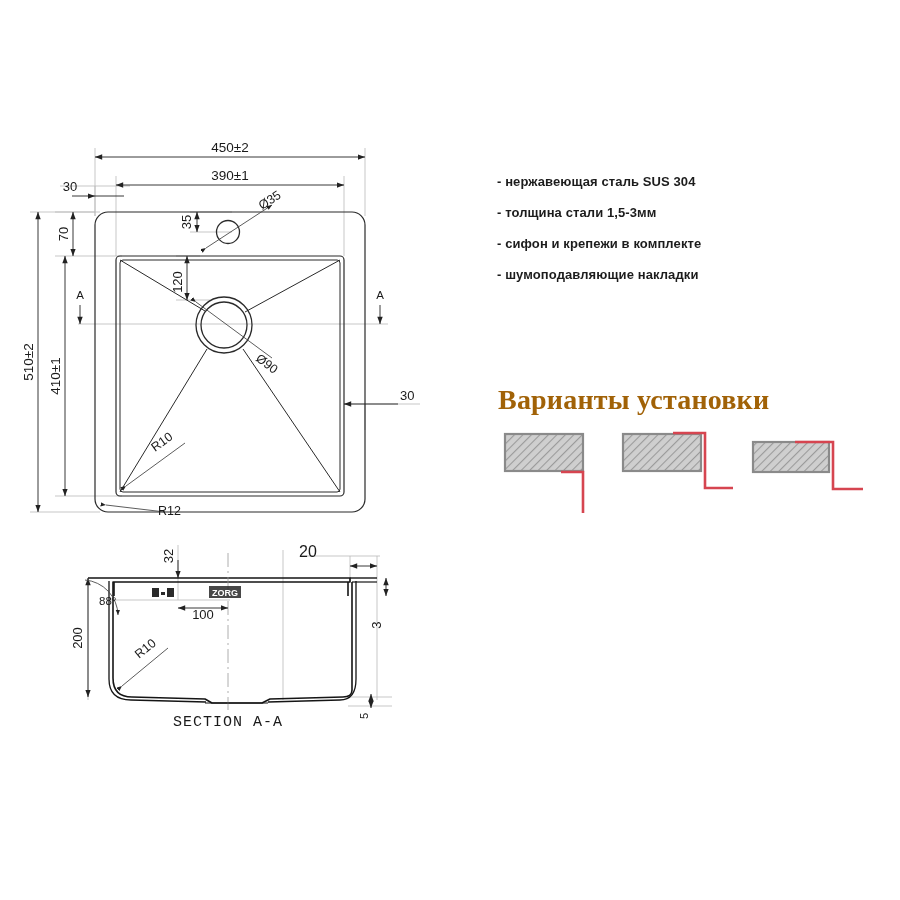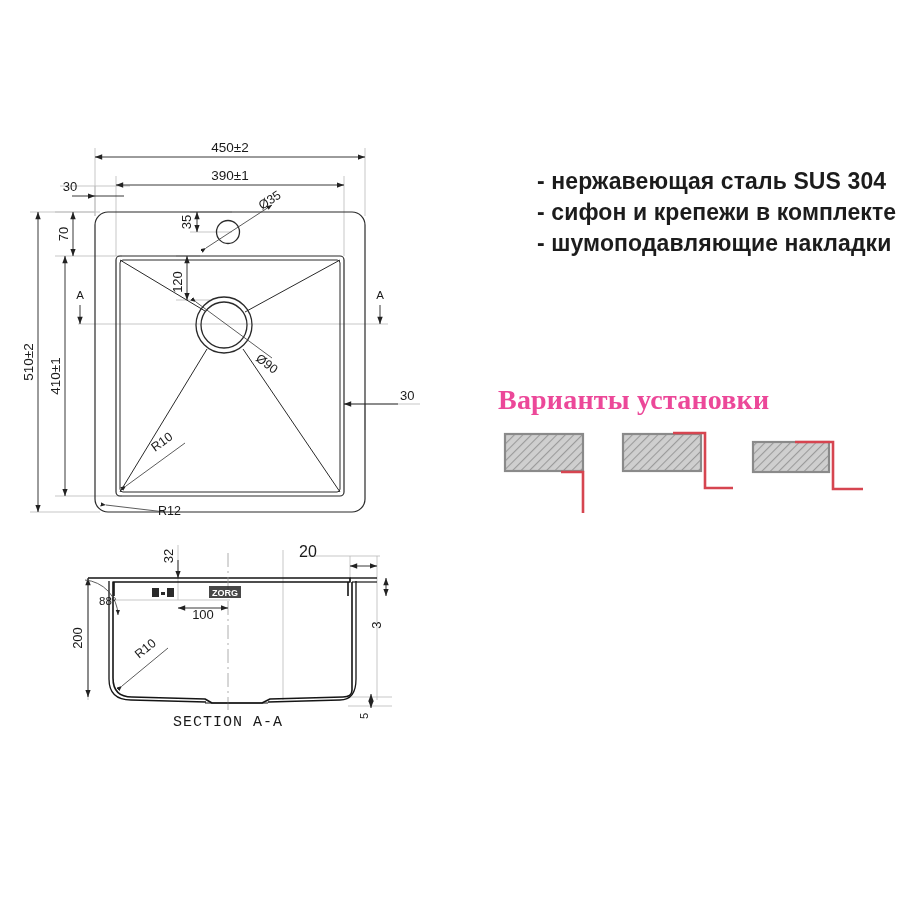--- a/index.html
+++ b/index.html
@@ -13,36 +13,35 @@
   #root{position:absolute;inset:0;width:900px;height:900px;}
   svg.dwg{position:absolute;left:0;top:0;width:900px;height:900px;}
 
   .feat-list{
     position:absolute;
     left:497px; top:166px;
     width:360px;
   }
   .feat-line{
     font-family:"Liberation Sans", sans-serif;
-    font-size:23px;
+    font-size:13px;
     font-weight:700;
     color:#1c1c1c;
     letter-spacing:0.1px;
     line-height:31px;
     white-space:nowrap;
-    margin-left:40px;
   }
 
   .install-title{
     position:absolute;
     left:498px; top:384px;
     font-family:"Liberation Serif", serif;
     font-size:28px;
     font-weight:700;
-    color:#ec4899;
+    color:#a16207;
     white-space:nowrap;
     letter-spacing:0.2px;
   }
 
   .variants{
     position:absolute;
     left:495px; top:428px;
     width:400px; height:85px;
   }
   .variant{position:absolute;top:0;}
@@ -233,20 +232,21 @@
         <rect x="161" y="592" width="4" height="3"></rect>
         <rect x="167" y="588" width="7" height="9"></rect>
       </g>
 
       <text x="228" y="726" text-anchor="middle" font-family="'Liberation Mono','DejaVu Sans Mono',monospace" font-size="15" letter-spacing="1" fill="#1a1a1a">SECTION A-A</text>
     </g>
   </svg>
 
   <div class="feat-list">
     <div class="feat-line">- нержавеющая сталь SUS 304</div>
+    <div class="feat-line">- толщина стали 1,5-3мм</div>
     <div class="feat-line">- сифон и крепежи в комплекте</div>
     <div class="feat-line">- шумоподавляющие накладки</div>
   </div>
 
   <div class="install-title">Варианты установки</div>
 
   <div class="variants">
 
     <div class="variant" style="left:0px;">
       <svg width="120" height="85" viewBox="0 0 120 85">

